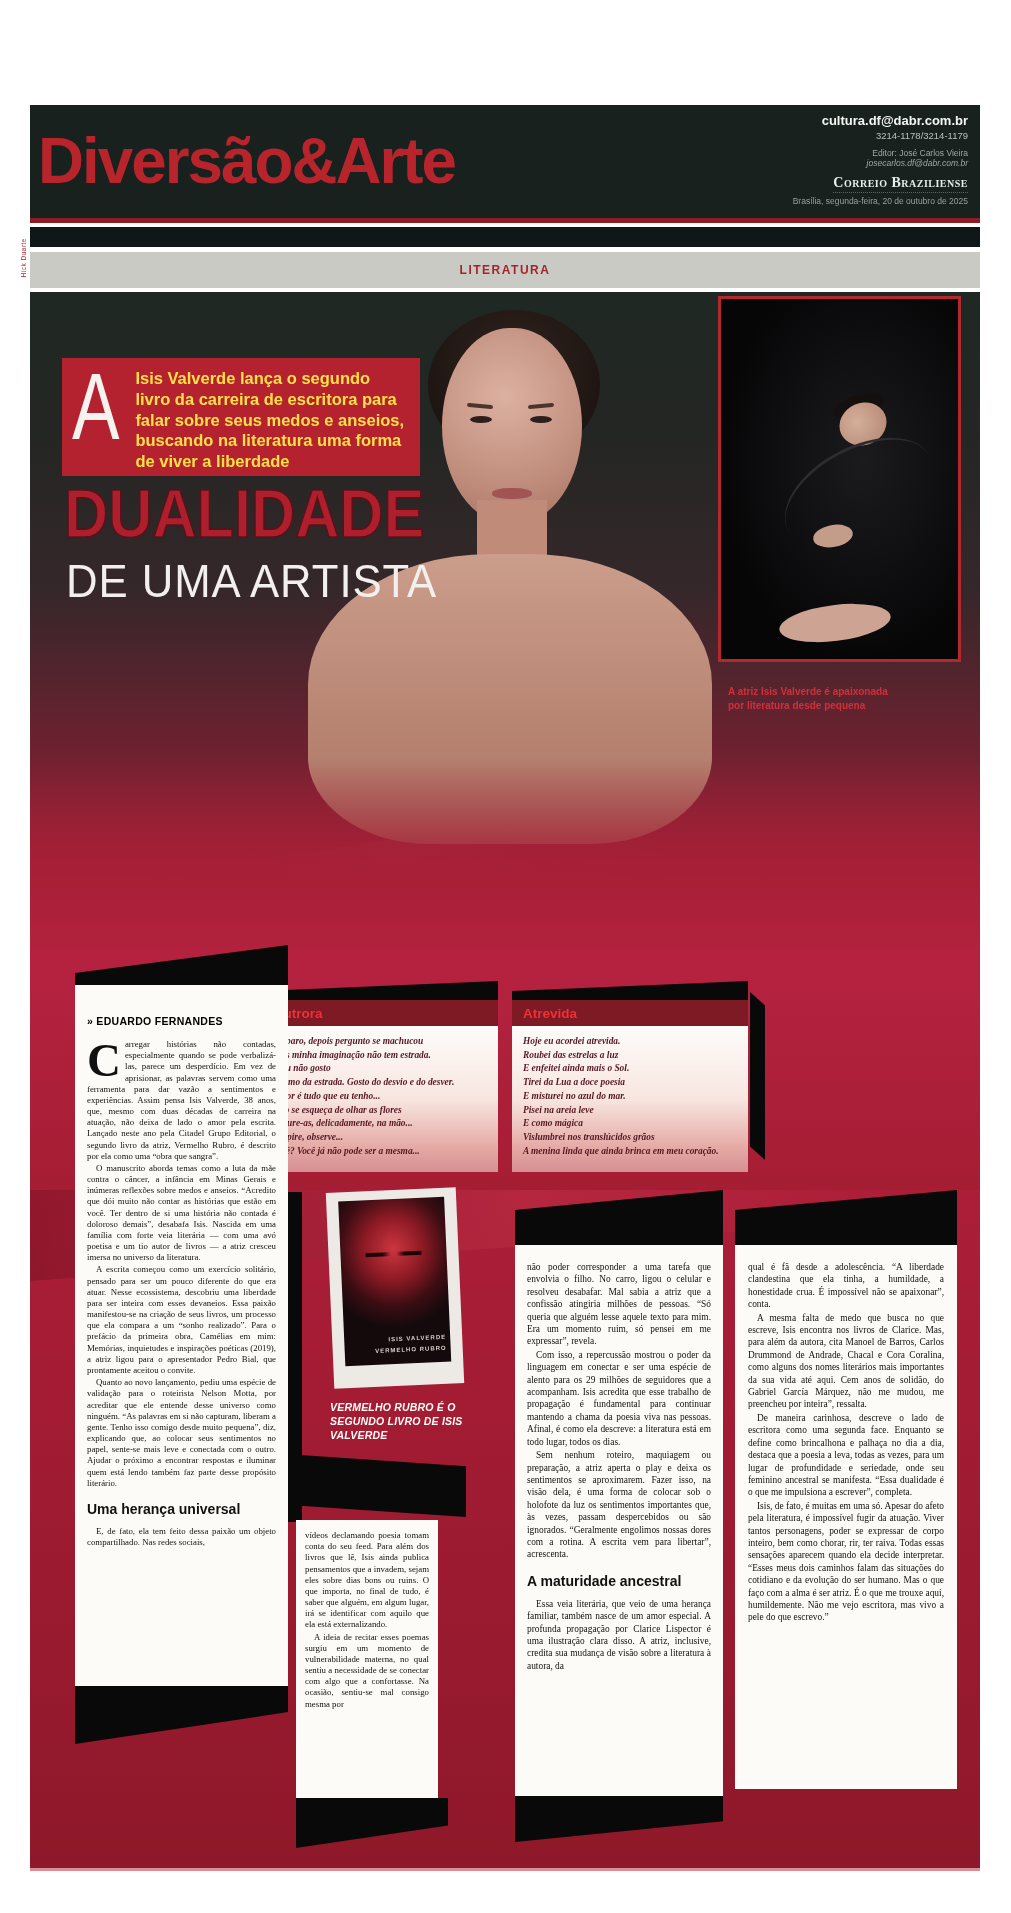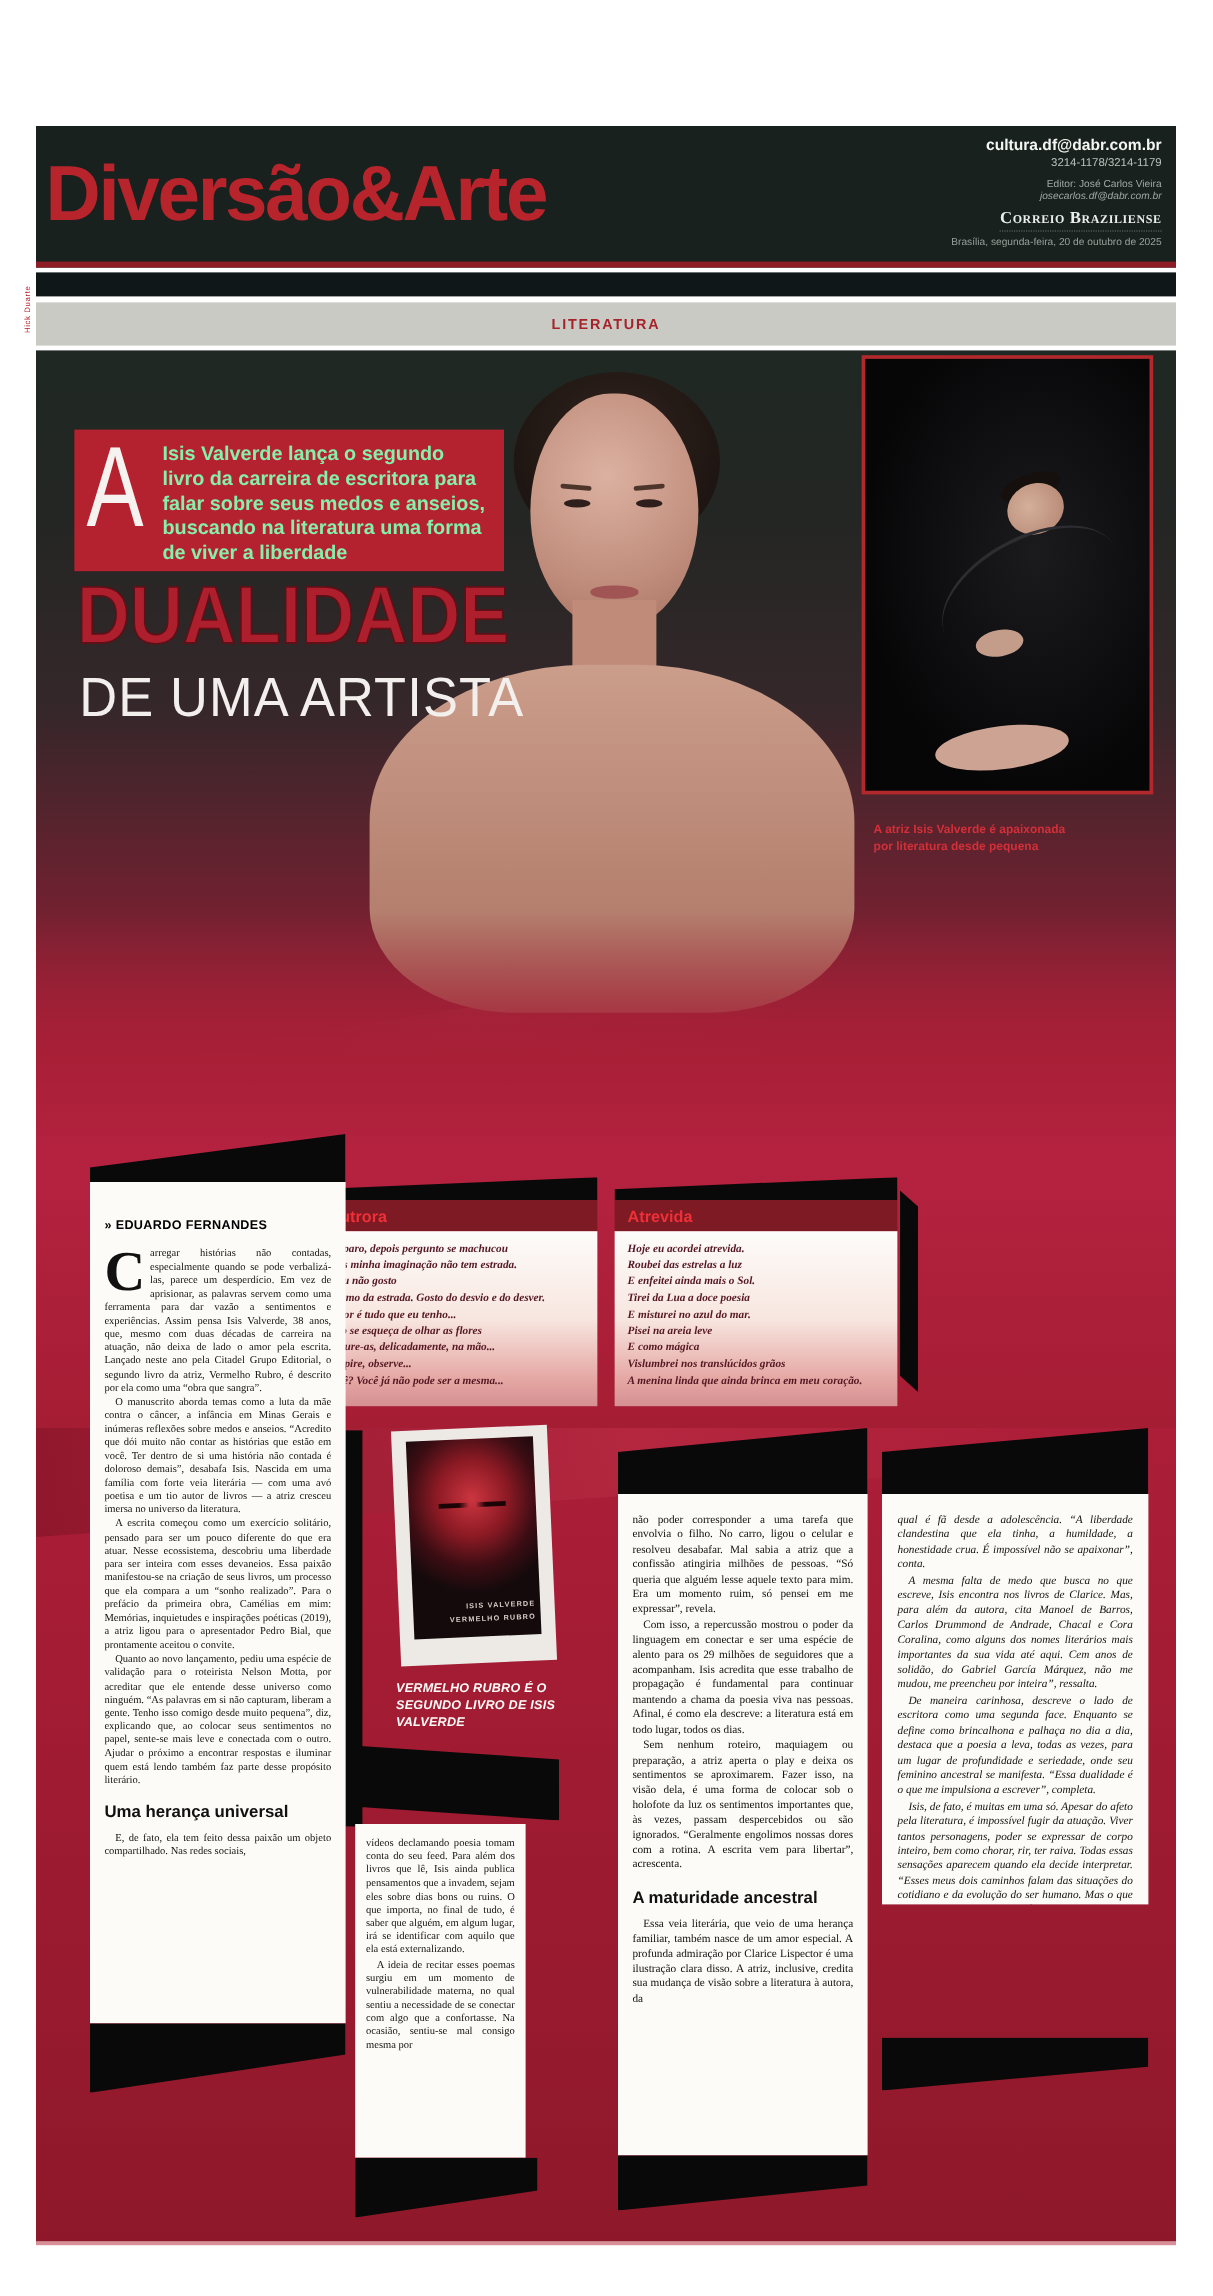--- a/index.html
+++ b/index.html
@@ -59,21 +59,21 @@
          border-radius:45% 45% 30% 30%;
          background:linear-gradient(180deg,#cb9d8b,#b5806e 70%,#a56f62);}
   .drape{position:absolute;left:0;top:468px;width:950px;height:430px;
          background:linear-gradient(180deg,rgba(170,25,50,0) 0%,#a81f36 28%,#b52240 48%,#a51d33 100%);}
 
   
   .leadbox{position:absolute;left:32px;top:66px;width:358px;height:118px;background:#b5222f;
            display:flex;padding:10px 12px 8px 10px;box-sizing:border-box;}
   .lead-a{flex:0 0 56px;font-size:95px;line-height:.82;color:#f6f2ef;font-weight:normal;
           transform:scaleX(.75);transform-origin:left top;}
-  .lead-text{font-weight:bold;font-size:16.5px;line-height:1.26;color:#86efac;}
+  .lead-text{font-weight:bold;font-size:16.5px;line-height:1.26;color:#fde047;}
   .headline1{position:absolute;left:34px;top:182px;font-size:68px;font-weight:bold;color:#ad1f2c;
           -webkit-text-stroke:1.5px #5f0f16;letter-spacing:0;transform:scaleX(.9);
           transform-origin:left;white-space:nowrap;}
   .headline2{position:absolute;left:36px;top:262px;font-size:46px;color:#f3efec;font-weight:normal;
           letter-spacing:1px;transform:scaleX(.95);transform-origin:left;white-space:nowrap;}
 
   
   .inset{position:absolute;left:688px;top:4px;width:237px;height:360px;border:3px solid #b3282c;
          background:radial-gradient(ellipse at 60% 45%,#1b1b1e,#060607 72%);overflow:hidden;}
   .in-head{position:absolute;left:118px;top:104px;width:48px;height:42px;border-radius:50%;
@@ -102,21 +102,21 @@
   .sh-col3-bot{left:485px;top:1504px;width:208px;height:46px;clip-path:polygon(0 0,100% 0,100% 55%,0 100%);}
   .sh-col4-bot{left:705px;top:1406px;width:222px;height:44px;clip-path:polygon(0 0,100% 0,100% 55%,0 100%);}
   .sh-book-left{left:258px;top:900px;width:14px;height:330px;}
   .sh-caption-bot{left:270px;top:1163px;width:166px;height:62px;clip-path:polygon(0 0,100% 18%,100% 100%,0 82%);}
 
   
   .wbox{position:absolute;background:#fcfbf7;box-sizing:border-box;overflow:hidden;}
   .col1{left:45px;top:693px;width:213px;height:701px;padding:14px 12px;}
   .col2{left:266px;top:1228px;width:142px;height:278px;padding:10px 9px;}
   .col3{left:485px;top:953px;width:208px;height:551px;padding:16px 12px;}
-  .col4{left:705px;top:953px;width:222px;height:342px;padding:16px 13px;font-style:italic;}
+  .col4{left:705px;top:953px;width:222px;height:544px;padding:16px 13px;}
   .byline{font-size:10.5px;font-weight:bold;letter-spacing:.3px;margin:16px 0 12px;}
   .para{font-family:"Liberation Serif",serif;font-size:8.8px;line-height:1.27;
         text-align:justify;margin:0 0 1px;text-indent:9px;color:#111;}
   .para.nofirst{text-indent:0;}
   .col3 .para,.col4 .para{font-size:9.4px;line-height:1.32;}
   .dropcap{float:left;font-family:"Liberation Serif",serif;font-weight:bold;font-size:47px;
         line-height:.8;margin:3px 4px 0 0;color:#111;}
   .subhead{font-size:14px;font-weight:bold;margin:12px 0 9px;color:#111;}
 
   
@@ -269,21 +269,21 @@
     <div class="wbox col2">
       <p class="para nofirst">vídeos declamando poesia tomam conta do seu feed. Para além dos livros que lê, Isis ainda publica pensamentos que a invadem, sejam eles sobre dias bons ou ruins. O que importa, no final de tudo, é saber que alguém, em algum lugar, irá se identificar com aquilo que ela está externalizando.</p>
       <p class="para">A ideia de recitar esses poemas surgiu em um momento de vulnerabilidade materna, no qual sentiu a necessidade de se conectar com algo que a confortasse. Na ocasião, sentiu-se mal consigo mesma por</p>
     </div>
 
     <div class="wbox col3">
       <p class="para nofirst">não poder corresponder a uma tarefa que envolvia o filho. No carro, ligou o celular e resolveu desabafar. Mal sabia a atriz que a confissão atingiria milhões de pessoas. “Só queria que alguém lesse aquele texto para mim. Era um momento ruim, só pensei em me expressar”, revela.</p>
       <p class="para">Com isso, a repercussão mostrou o poder da linguagem em conectar e ser uma espécie de alento para os 29 milhões de seguidores que a acompanham. Isis acredita que esse trabalho de propagação é fundamental para continuar mantendo a chama da poesia viva nas pessoas. Afinal, é como ela descreve: a literatura está em todo lugar, todos os dias.</p>
       <p class="para">Sem nenhum roteiro, maquiagem ou preparação, a atriz aperta o play e deixa os sentimentos se aproximarem. Fazer isso, na visão dela, é uma forma de colocar sob o holofote da luz os sentimentos importantes que, às vezes, passam despercebidos ou são ignorados. “Geralmente engolimos nossas dores com a rotina. A escrita vem para libertar”, acrescenta.</p>
       <div class="subhead">A maturidade ancestral</div>
-      <p class="para">Essa veia literária, que veio de uma herança familiar, também nasce de um amor especial. A profunda admiração por Clarice Lispector é uma ilustração clara disso. A atriz, inclusive, credita sua mudança de visão sobre a literatura à autora, da</p>
+      <p class="para">Essa veia literária, que veio de uma herança familiar, também nasce de um amor especial. A profunda propagação por Clarice Lispector é uma ilustração clara disso. A atriz, inclusive, credita sua mudança de visão sobre a literatura à autora, da</p>
     </div>
 
     <div class="wbox col4">
       <p class="para nofirst">qual é fã desde a adolescência. “A liberdade clandestina que ela tinha, a humildade, a honestidade crua. É impossível não se apaixonar”, conta.</p>
       <p class="para">A mesma falta de medo que busca no que escreve, Isis encontra nos livros de Clarice. Mas, para além da autora, cita Manoel de Barros, Carlos Drummond de Andrade, Chacal e Cora Coralina, como alguns dos nomes literários mais importantes da sua vida até aqui. Cem anos de solidão, do Gabriel García Márquez, não me mudou, me preencheu por inteira”, ressalta.</p>
       <p class="para">De maneira carinhosa, descreve o lado de escritora como uma segunda face. Enquanto se define como brincalhona e palhaça no dia a dia, destaca que a poesia a leva, todas as vezes, para um lugar de profundidade e seriedade, onde seu feminino ancestral se manifesta. “Essa dualidade é o que me impulsiona a escrever”, completa.</p>
       <p class="para">Isis, de fato, é muitas em uma só. Apesar do afeto pela literatura, é impossível fugir da atuação. Viver tantos personagens, poder se expressar de corpo inteiro, bem como chorar, rir, ter raiva. Todas essas sensações aparecem quando ela decide interpretar. “Esses meus dois caminhos falam das situações do cotidiano e da evolução do ser humano. Mas o que faço com a alma é ser atriz. É o que me trouxe aqui, humildemente. Não me vejo escritora, mas vivo a pele do que escrevo.”</p>
     </div>
 
   </div>

